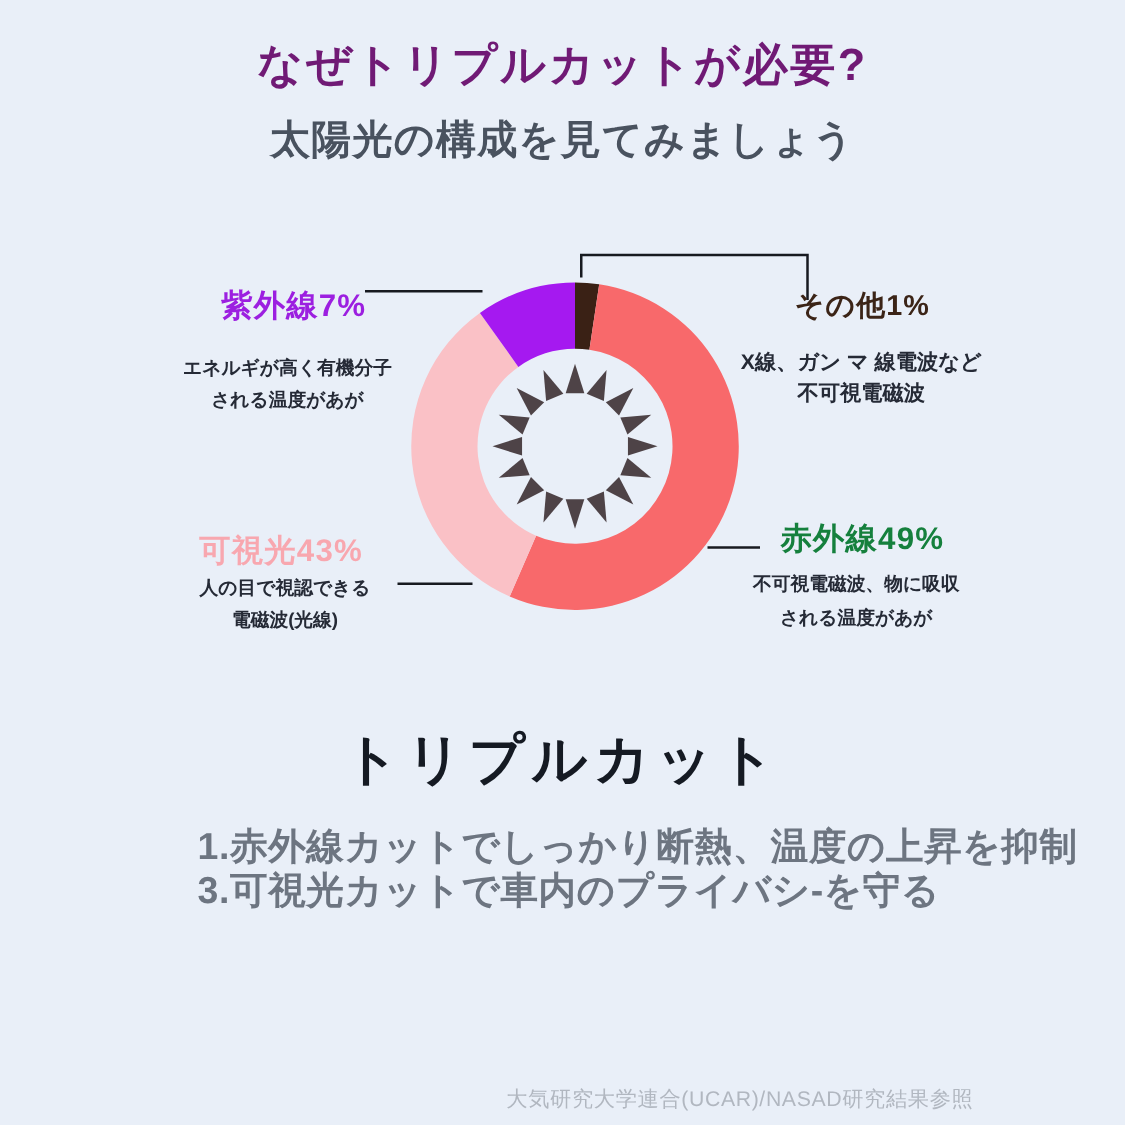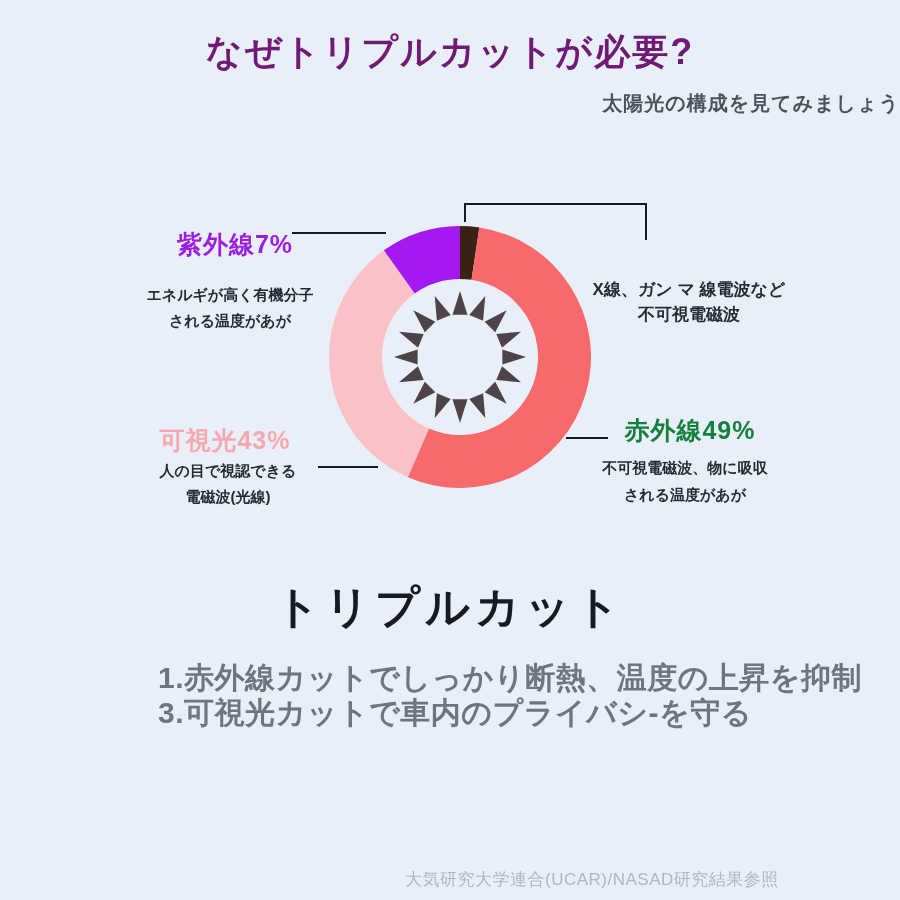--- a/index.html
+++ b/index.html
@@ -1,21 +1,21 @@
 <!DOCTYPE html>
 <html><head>
 <meta charset="utf-8">
 <style>
   html,body{margin:0;padding:0;}
   body{font-family:"Liberation Sans","DejaVu Sans",sans-serif;}
   .canvas{position:relative;width:900px;height:900px;overflow:hidden;background:#e9eff8;}
   .abs{position:absolute;}
   .center{text-align:center;}
   .page-title{left:0;top:28px;width:900px;font-size:36px;font-weight:700;letter-spacing:2px;}
-  .page-subtitle{left:0;top:90px;width:900px;font-size:20px;font-weight:600;letter-spacing:1px;text-align:right;}
+  .page-subtitle{left:0;top:90px;width:900px;font-size:32px;font-weight:600;letter-spacing:1px;}
   .chart-svg{left:0;top:0;width:900px;height:900px;}
   .ann-title{font-weight:700;font-size:25px;letter-spacing:1px;}
   .ann-desc{font-size:15px;font-weight:600;color:#252a36;line-height:26px;}
   .uv-title{left:120px;top:228px;width:230px;}
   .uv-desc{left:105px;top:282px;width:250px;}
   .other-title{left:600px;top:229px;width:180px;font-size:23px;}
   .other-desc{left:575px;top:277px;width:228px;font-size:17px;line-height:25px;}
   .ir-title{left:590px;top:414px;width:200px;}
   .ir-desc{left:568px;top:454px;width:234px;line-height:27px;}
   .vl-title{left:125px;top:424px;width:200px;}
@@ -64,20 +64,21 @@
       <line x1="318" y1="467" x2="378" y2="467"></line>
     </g>
   </svg>
 
   <div class="abs center ann-title uv-title" style="color: rgb(156, 31, 224);">紫外線7%</div>
   <div class="abs center ann-desc uv-desc">
     <div>エネルギが高く有機分子</div>
     <div>される温度があが</div>
   </div>
 
+  <div class="abs center ann-title other-title" style="color: rgb(59, 36, 23);">その他1%</div>
   <div class="abs center ann-desc other-desc">
     <div>X線、ガン マ 線電波など</div>
     <div>不可視電磁波</div>
   </div>
 
   <div class="abs center ann-title ir-title" style="color: #15803d;">赤外線49%</div>
   <div class="abs center ann-desc ir-desc">
     <div>不可視電磁波、物に吸収</div>
     <div>される温度があが</div>
   </div>

